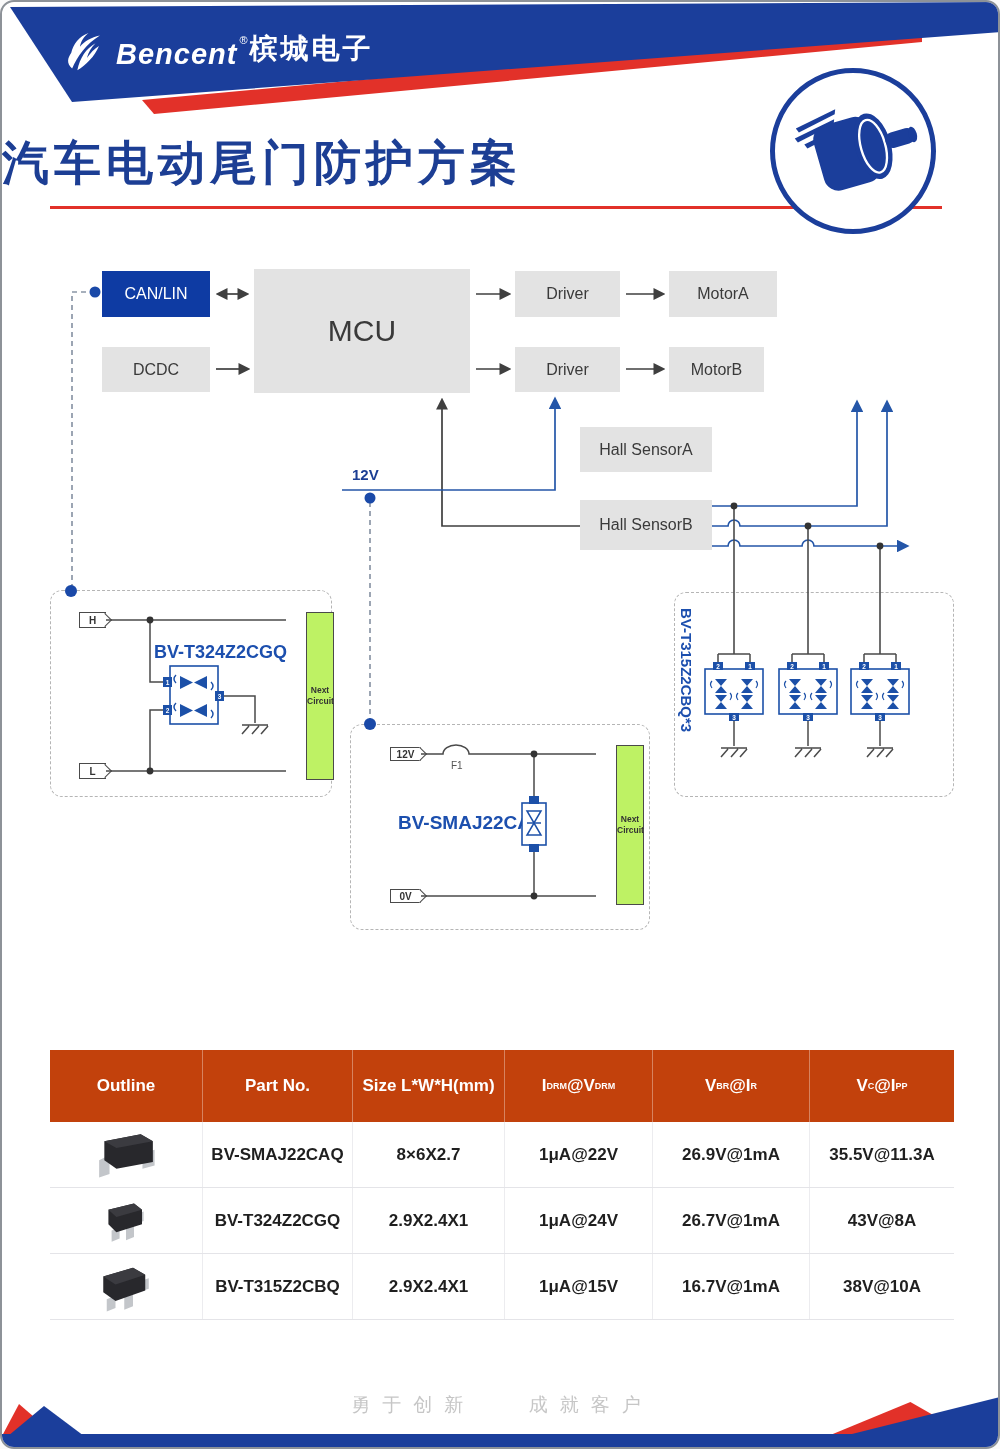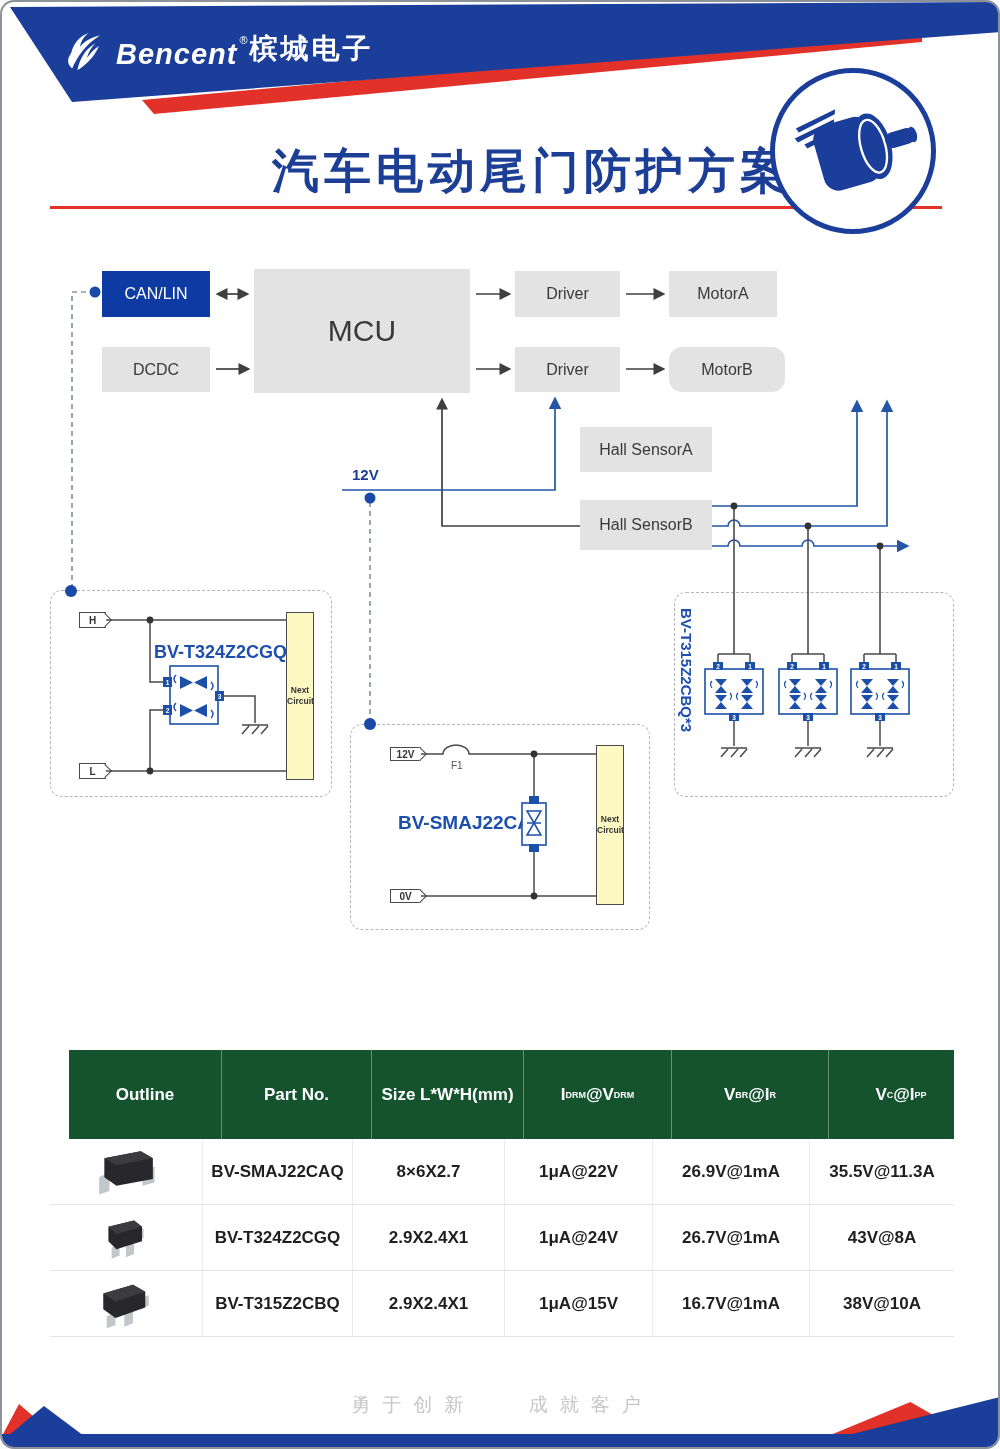--- a/index.html
+++ b/index.html
@@ -20,47 +20,47 @@
   .logo { position:absolute; top:28px; left:58px; z-index:3; display:flex; align-items:flex-start; color:#fff; }
   .logo-swoosh { width:52px; height:44px; margin-right:4px; }
   .logo-en { font-size:29px; font-weight:700; font-style:italic; letter-spacing:1px; margin-top:8px; }
   .logo-reg { font-size:11px; vertical-align:super; margin:4px 2px 0 2px; display:inline-block; }
   .logo-cn { font-size:28px; font-weight:700; letter-spacing:3px; }
   .badge {
     position:absolute; left:768px; top:66px; width:166px; height:166px; border-radius:50%;
     background:#fff; border:5px solid #1b3e9b; z-index:4; display:flex; align-items:center; justify-content:center;
   }
   .page-title {
-    position:absolute; top:138px; left:0; width:790px; text-align:right; z-index:3;
+    position:absolute; top:130px; left:0; width:790px; text-align:left; z-index:3;
     font-size:47px; font-weight:700; color:#1c3e94; letter-spacing:5px;
   }
   .title-underline { position:absolute; top:204px; left:48px; width:892px; height:3px; background:#e23129; z-index:3; }
   
   .blk { position:absolute; background:#e3e3e3; color:#3a3a3a; font-size:16px;
          display:flex; align-items:center; justify-content:center; z-index:2; }
   .blk-blue { background:#0e3ba3; color:#fff; }
   .blk-mcu { font-size:30px; }
   .rail-label { position:absolute; left:350px; top:464px; font-size:15px; font-weight:700; color:#1b3e94; z-index:2; }
   
   .dash-box { position:absolute; border:1.6px dashed #b5b5b5; border-radius:12px; z-index:1; }
   .part-label { position:absolute; color:#1c4fae; font-weight:700; z-index:2; }
   .part-label-v { writing-mode:vertical-rl; }
   .tag { position:absolute; background:#fff; border:1.5px solid #4a4a4a; color:#333;
          font-size:10px; font-weight:700; display:flex; align-items:center; justify-content:center; z-index:2; }
   .tag:after { content:""; position:absolute; right:-4.5px; top:50%; width:9px; height:9px;
          background:#fff; border-top:1.5px solid #4a4a4a; border-right:1.5px solid #4a4a4a;
          transform:translateY(-50%) rotate(45deg); }
-  .next-box { position:absolute; background:#fef9c3; border:1.6px solid #4a4a4a; z-index:2;
-         display:flex; align-items:center; justify-content:center; }
+  .next-box { position:absolute; background:#bef264; border:1.6px solid #4a4a4a; z-index:2;
+         display:flex; align-items:center; justify-content:center;margin-left:20px; }
   .next-box span { display:block; width:26px; text-align:center; font-size:8.5px; font-weight:700; color:#333; line-height:1.25; }
   .fuse-label { position:absolute; left:449px; top:758px; font-size:10px; color:#555; z-index:2; }
   .wires { position:absolute; left:0; top:0; width:1000px; height:1449px; z-index:2; pointer-events:none; }
   
   .spec-table { position:absolute; left:48px; top:1048px; width:904px; z-index:2; }
-  .t-head { display:grid; grid-template-columns:153px 150px 152px 148px 157px 144px; background:#14532d; height:89px;margin-left:19px; }
+  .t-head { display:grid; grid-template-columns:153px 150px 152px 148px 157px 144px; background:#c2410c; height:72px; }
   .t-head .cell { color:#fff; font-size:17px; font-weight:700; display:flex; align-items:center; justify-content:center;
                   border-right:1px solid rgba(255,255,255,.35); }
   .t-head .cell:last-child { border-right:none; }
   .t-head sub { font-size:9px; }
   .t-row { display:grid; grid-template-columns:153px 150px 152px 148px 157px 144px; height:66px; background:#fff;
            border-bottom:1px solid #e4e4e8; }
   .t-row .cell { display:flex; align-items:center; justify-content:center; font-size:17px; font-weight:700; color:#1f1f1f;
                  border-right:1px solid #ececef; }
   .t-row .cell:last-child { border-right:none; }
   
@@ -108,21 +108,21 @@
       </g>
     </svg>
   </div>
 
   <div class="blk blk-blue" style="left:100px; top:269px; width:108px; height:46px;">CAN/LIN</div>
   <div class="blk" style="left:100px; top:345px; width:108px; height:45px;">DCDC</div>
   <div class="blk blk-mcu" style="left:252px; top:267px; width:216px; height:124px;">MCU</div>
   <div class="blk" style="left:513px; top:269px; width:105px; height:46px;">Driver</div>
   <div class="blk" style="left:513px; top:345px; width:105px; height:45px;">Driver</div>
   <div class="blk" style="left:667px; top:269px; width:108px; height:46px;">MotorA</div>
-  <div class="blk" style="left:667px; top:345px; width:116px; height:45px;border-radius:13px;">MotorB</div>
+  <div class="blk" style="left:667px; top:345px; width:95px; height:45px;">MotorB</div>
   <div class="blk" style="left:578px; top:425px; width:132px; height:45px;">Hall SensorA</div>
   <div class="blk" style="left:578px; top:498px; width:132px; height:50px;">Hall SensorB</div>
   <div class="rail-label">12V</div>
 
   <div class="dash-box" style="left:48px;  top:588px; width:282px; height:207px;"></div>
   <div class="dash-box" style="left:348px; top:722px; width:300px; height:206px;"></div>
   <div class="dash-box" style="left:672px; top:590px; width:280px; height:205px;"></div>
 
   <div class="part-label" style="left:152px; top:640px; font-size:18px;">BV-T324Z2CGQ</div>
   <div class="part-label" style="left:396px; top:810px; font-size:19px;">BV-SMAJ22CAQ</div>

